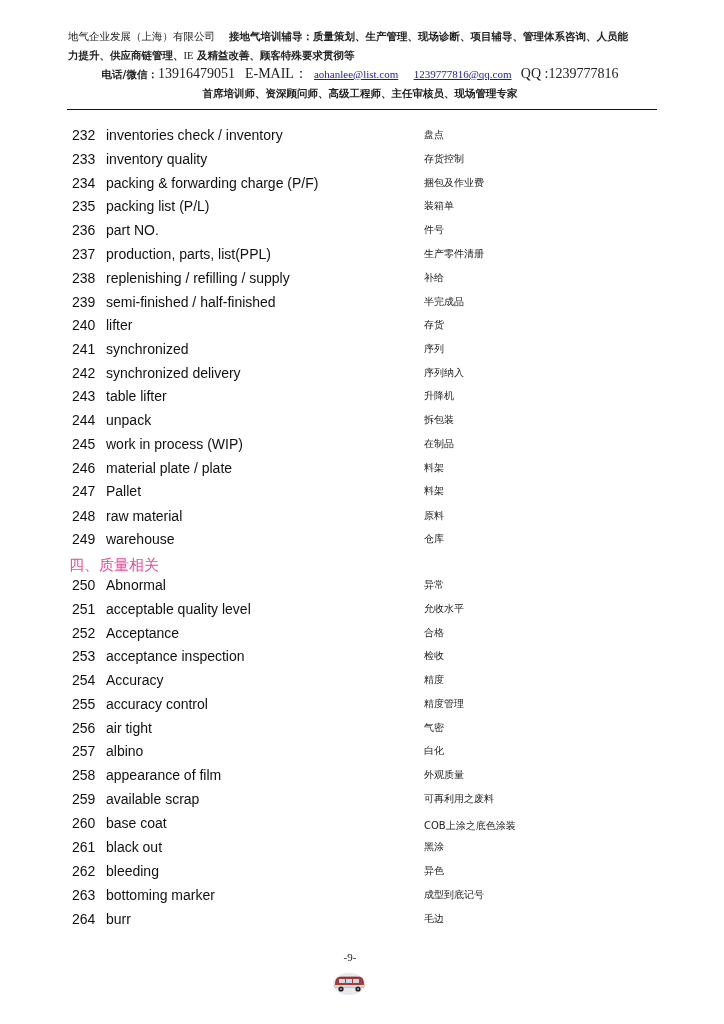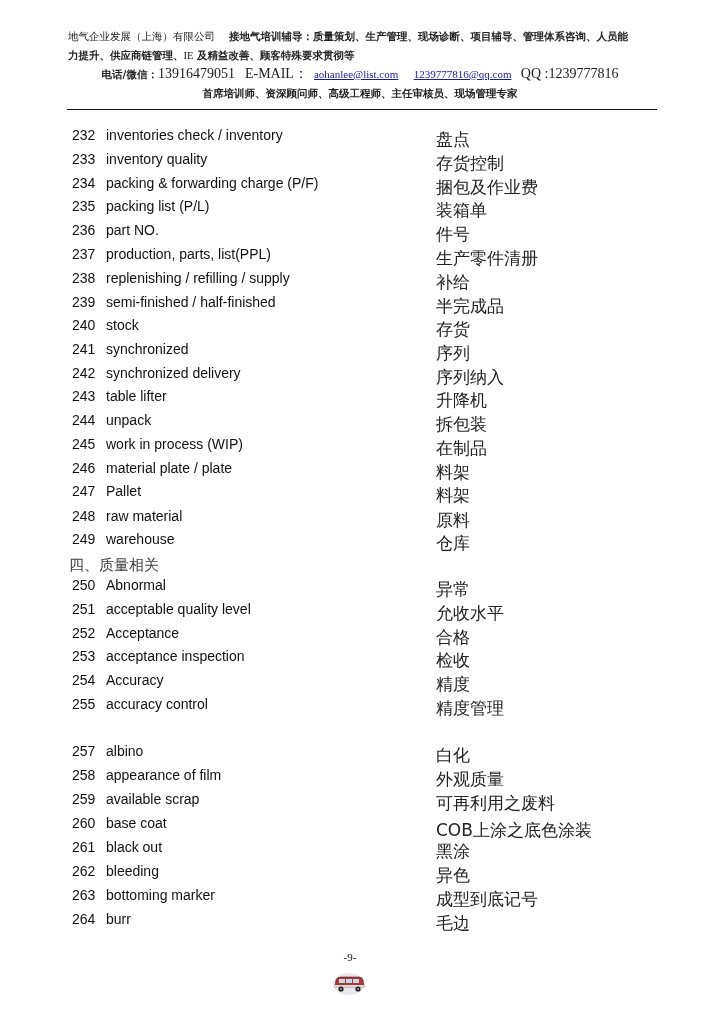--- a/index.html
+++ b/index.html
@@ -14,22 +14,22 @@
   .hdr3 { top: 67px; text-align: center; left: 60px; width: 600px; }
   .hdr3 .lbl { font-weight: bold; }
   .hdr3 .serif { font-family: "Liberation Serif", serif; font-size: 14px; }
   .hdr3 a { color: #1a1aa0; text-decoration: underline; font-family: "Liberation Serif", serif; font-size: 11px; margin: 0 6px; }
   .hdr4 { top: 86px; text-align: center; left: 60px; width: 600px; font-weight: bold; }
   .rule { position: absolute; left: 67px; top: 109px; width: 590px; height: 0; border-top: 1.5px solid #111; }
 
   .entry { position: absolute; left: 72px; width: 560px; height: 22px; font-family: "Liberation Sans", sans-serif; font-size: 14px; color: #111; }
   .entry .num { position: absolute; left: 0; top: 0; }
   .entry .en { position: absolute; left: 34px; top: 0; white-space: nowrap; }
-  .entry .zh { position: absolute; left: 364px; top: 1px; font-family: "DejaVu Sans", sans-serif; font-size: 17px; color: #222; white-space: nowrap; text-align: right; }
-  .section { position: absolute; left: 69px; top: 556px; font-family: "DejaVu Sans", sans-serif; font-size: 15px; color: #404040; text-align: center; }
+  .entry .zh { position: absolute; left: 352px; top: 1px; font-family: "DejaVu Sans", sans-serif; font-size: 10px; color: #222; white-space: nowrap; text-align: right; }
+  .section { position: absolute; left: 69px; top: 556px; font-family: "DejaVu Sans", sans-serif; font-size: 15px; color: #ec4899; text-align: center; }
 
   .pagenum { position: absolute; left: 0; width: 700px; top: 951px; text-align: center; font-family: "Liberation Serif", serif; font-size: 11px; color: #222; }
   .van { position: absolute; left: 331px; top: 970px; width: 36px; height: 26px; }
 </style>
 </head>
 <body>
 
 <div class="page">
 
   <div class="hdr hdr1">
@@ -82,21 +82,21 @@
       <span class="en">replenishing / refilling / supply</span>
       <span class="zh">补给</span>
     </div>
   <div class="entry" style="top:294px">
       <span class="num">239</span>
       <span class="en">semi-finished / half-finished</span>
       <span class="zh">半完成品</span>
     </div>
   <div class="entry" style="top:317px">
       <span class="num">240</span>
-      <span class="en">stock</span>
+      <span class="en">lifter</span>
       <span class="zh">存货</span>
     </div>
   <div class="entry" style="top:341px">
       <span class="num">241</span>
       <span class="en">synchronized</span>
       <span class="zh">序列</span>
     </div>
   <div class="entry" style="top:365px">
       <span class="num">242</span>
       <span class="en">synchronized delivery</span>
@@ -162,20 +162,25 @@
     </div>
   <div class="entry" style="top:672px">
       <span class="num">254</span>
       <span class="en">Accuracy</span>
       <span class="zh">精度</span>
     </div>
   <div class="entry" style="top:696px">
       <span class="num">255</span>
       <span class="en">accuracy control</span>
       <span class="zh">精度管理</span>
+    </div>
+  <div class="entry" style="top:720px">
+      <span class="num">256</span>
+      <span class="en">air tight</span>
+      <span class="zh">气密</span>
     </div>
   <div class="entry" style="top:743px">
       <span class="num">257</span>
       <span class="en">albino</span>
       <span class="zh">白化</span>
     </div>
   <div class="entry" style="top:767px">
       <span class="num">258</span>
       <span class="en">appearance of film</span>
       <span class="zh">外观质量</span>

